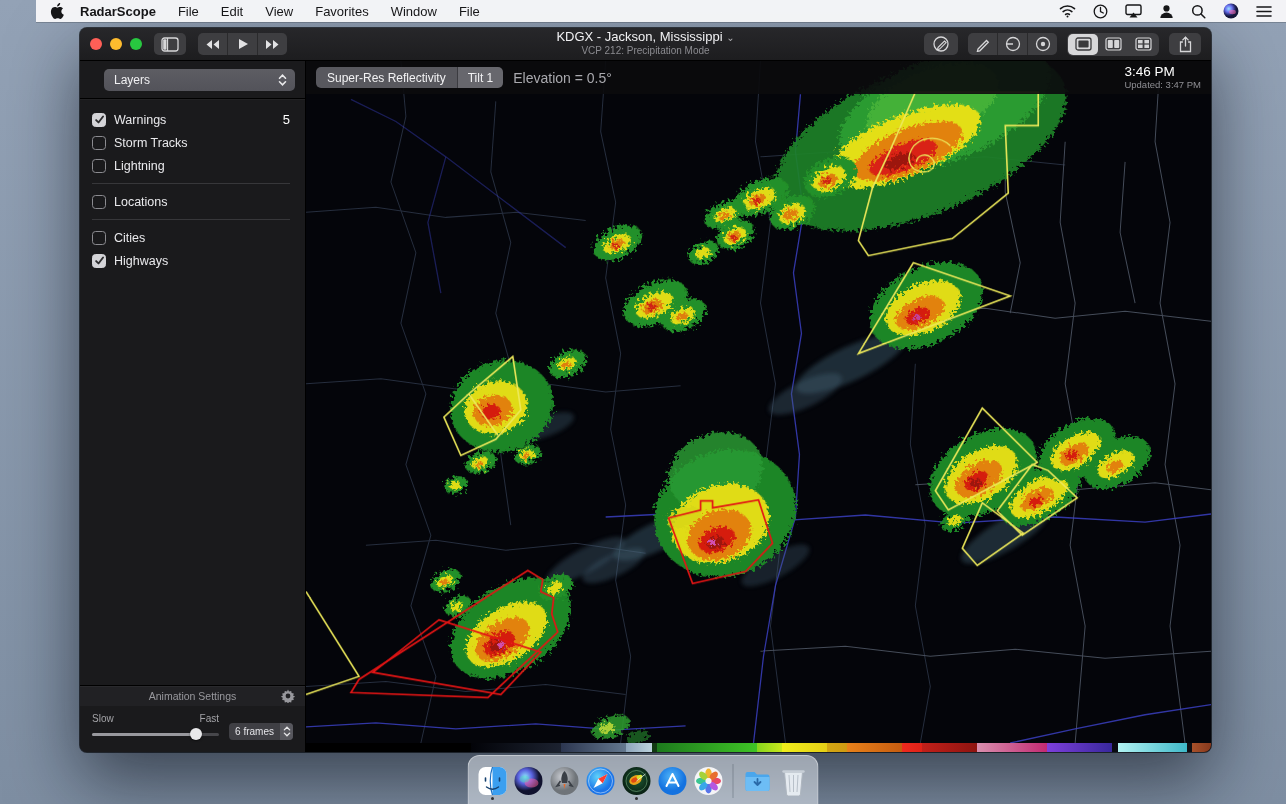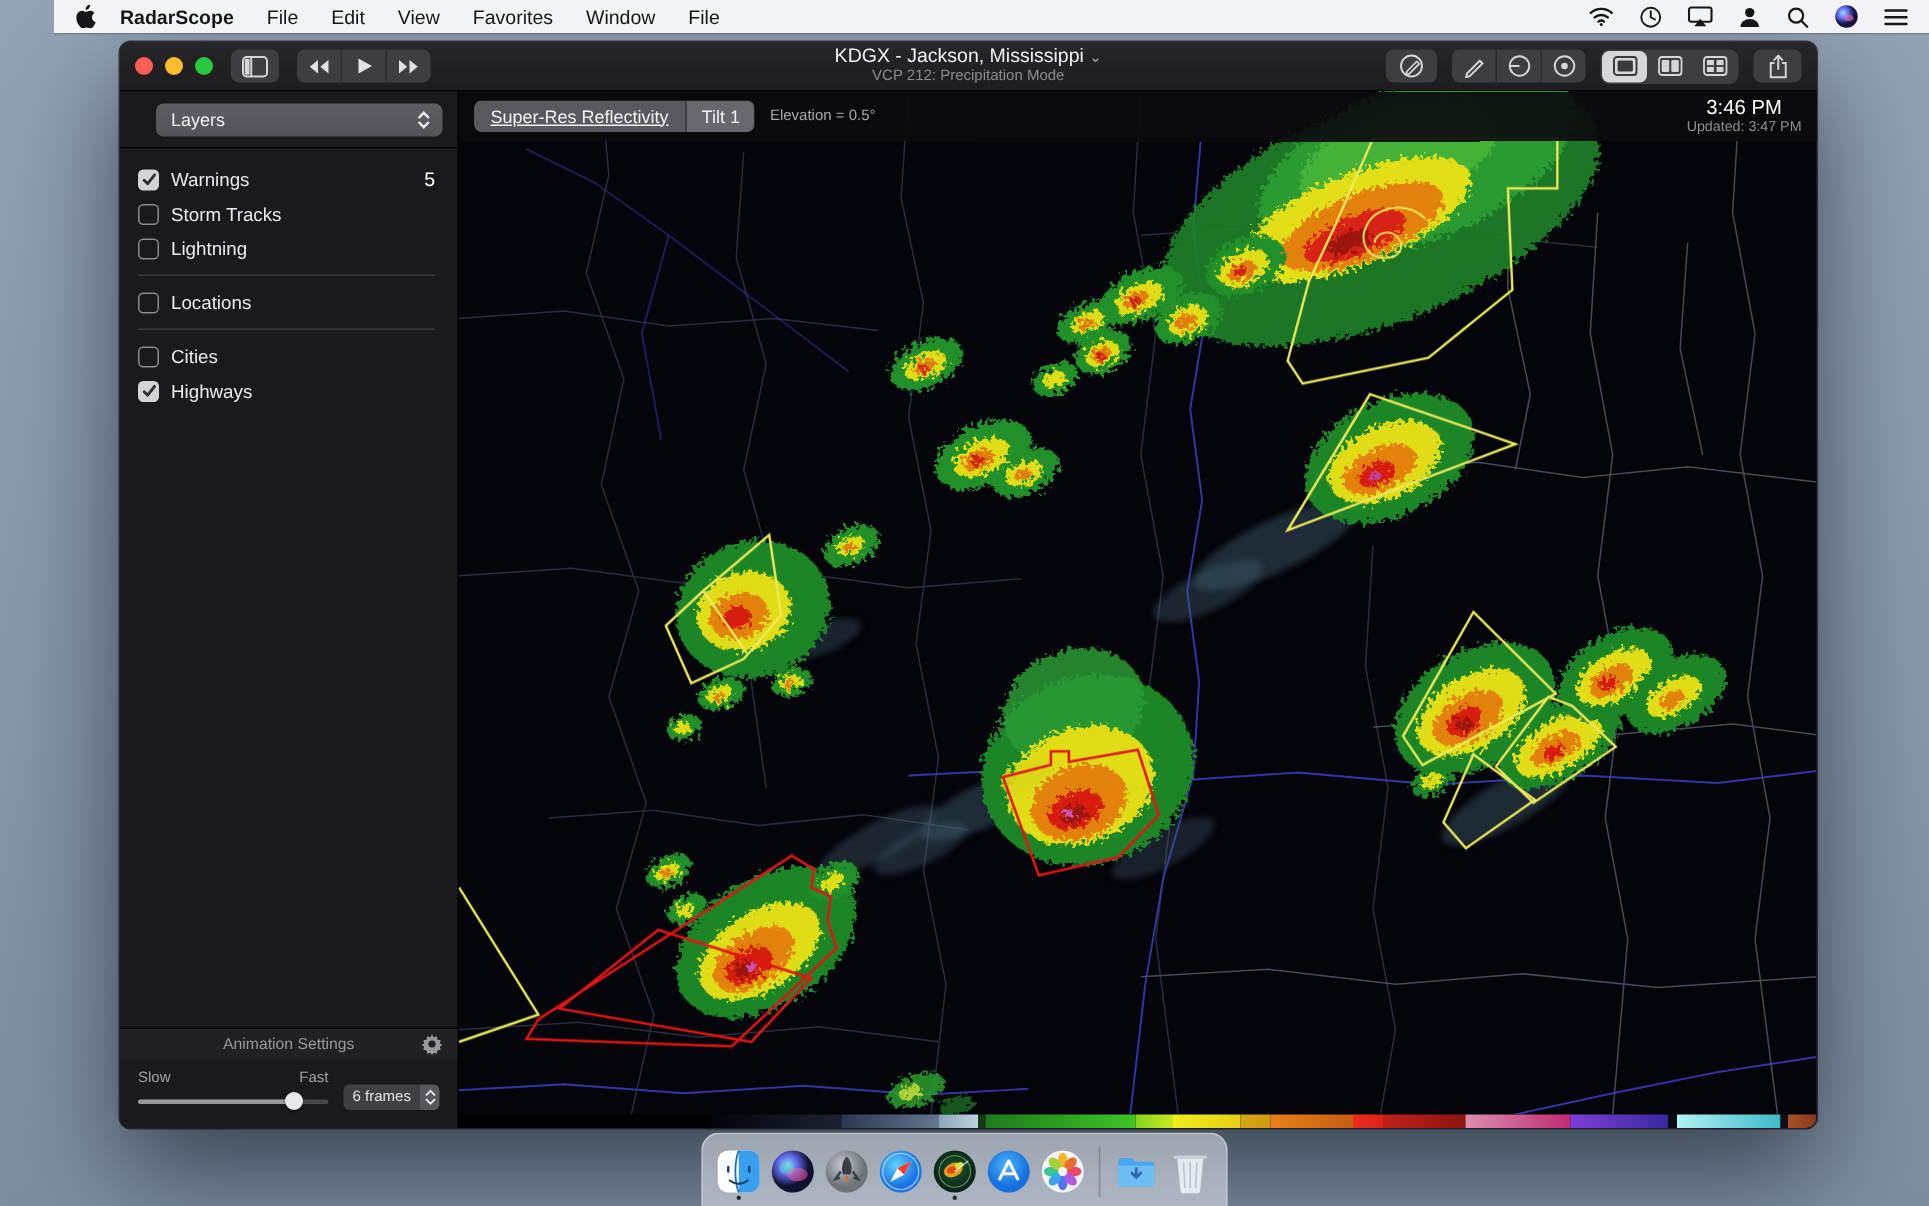--- a/index.html
+++ b/index.html
@@ -76,25 +76,25 @@
     align-items:stretch;}
   .frames-select .val{flex:1;font-size:10px;color:#e4e4e8;display:flex;align-items:center;justify-content:center;}
   .frames-select .step{width:13px;background:#57575d;display:flex;align-items:center;justify-content:center;}
 
   
   .map{position:relative;flex:1;background:#04050a;overflow:hidden;}
   .map svg.radar{position:absolute;left:0;top:0;width:100%;height:calc(100% - 9px);display:block;}
   .maptop{position:absolute;top:0;left:0;right:0;height:33px;background:rgba(11,11,13,.92);z-index:5;
     display:flex;align-items:center;padding:0 10px;box-sizing:border-box;}
   .prodseg{display:flex;height:21px;border-radius:5px;overflow:hidden;}
-  .prodseg .p1{background:#58585e;color:#f2f2f4;font-size:12px;display:flex;align-items:center;padding:0 11px;text-decoration:underline;}
+  .prodseg .p1{background:#58585e;color:#f2f2f4;font-size:12px;display:flex;align-items:center;padding:0 11px;}
   .prodseg .p2{background:#67676d;color:#f2f2f4;font-size:12px;display:flex;align-items:center;padding:0 10px;
     border-left:1px solid #3b3b40;}
-  .elev{margin-left:10px;font-size:10px;color:#a9a9ae;}
-  .timeblock{margin-left:auto;text-align:center;line-height:1.15;}
+  .elev{margin-left:10px;font-size:14px;color:#a9a9ae;}
+  .timeblock{margin-left:auto;text-align:left;line-height:1.15;}
   .time{font-size:13.5px;color:#fff;}
   .updated{font-size:9.5px;color:#8f8f94;}
   .colorbar{position:absolute;left:0;right:0;bottom:0;height:9px;display:flex;z-index:4;background:#000;}
   .cbseg{height:100%;}
 
   
   .dock{position:absolute;bottom:0;left:50%;transform:translateX(-50%);height:42px;z-index:40;
     background:rgba(225,231,238,.55);border:1px solid rgba(255,255,255,.4);border-bottom:none;
     border-radius:12px 12px 0 0;display:flex;align-items:center;gap:4px;padding:4px 8px 2px 8px;}
   .dicon{width:32px;height:32px;position:relative;display:flex;align-items:center;justify-content:center;}

